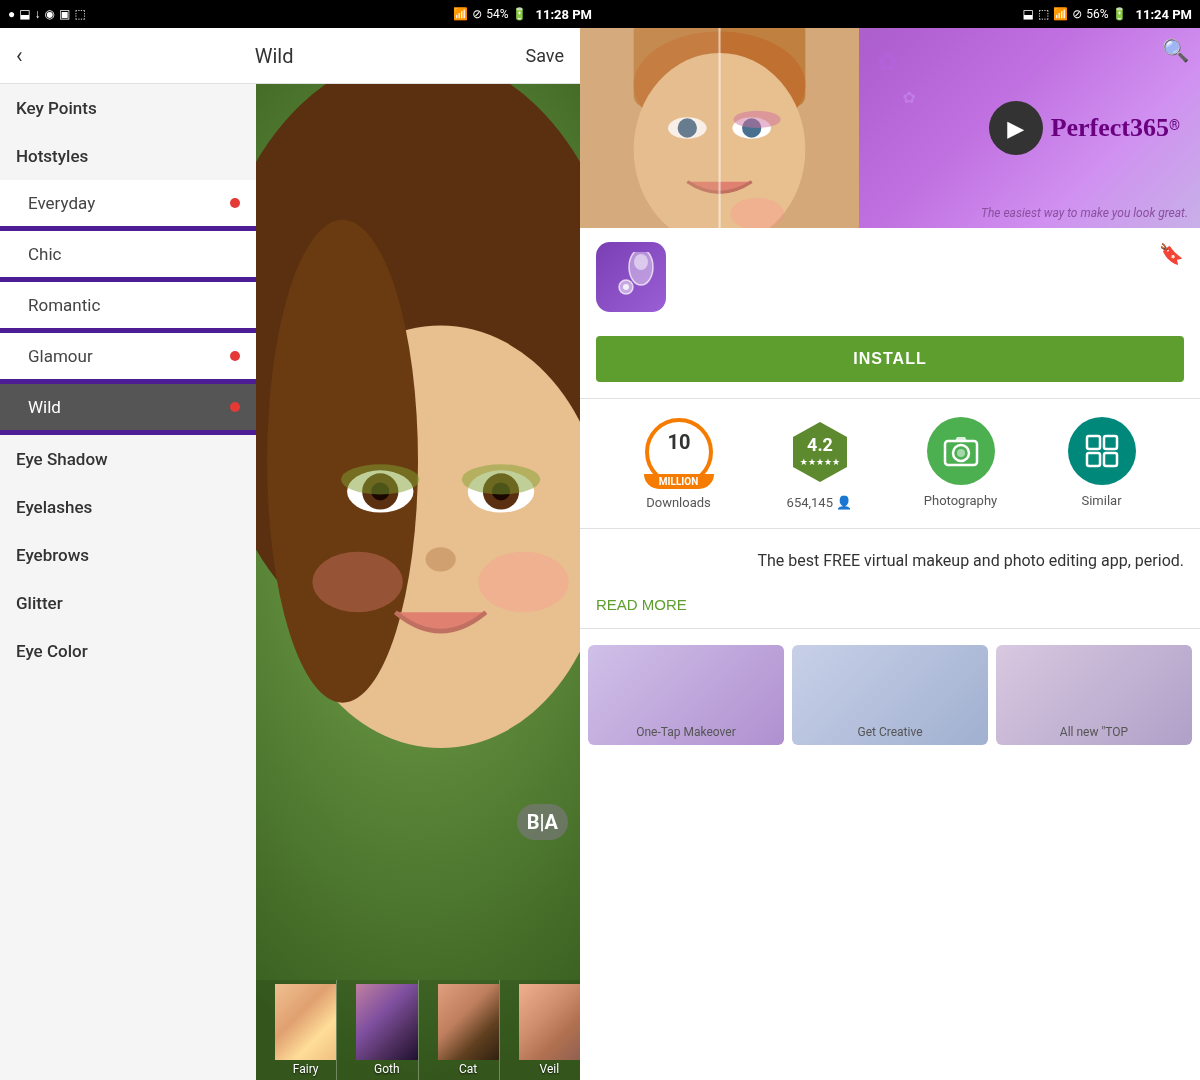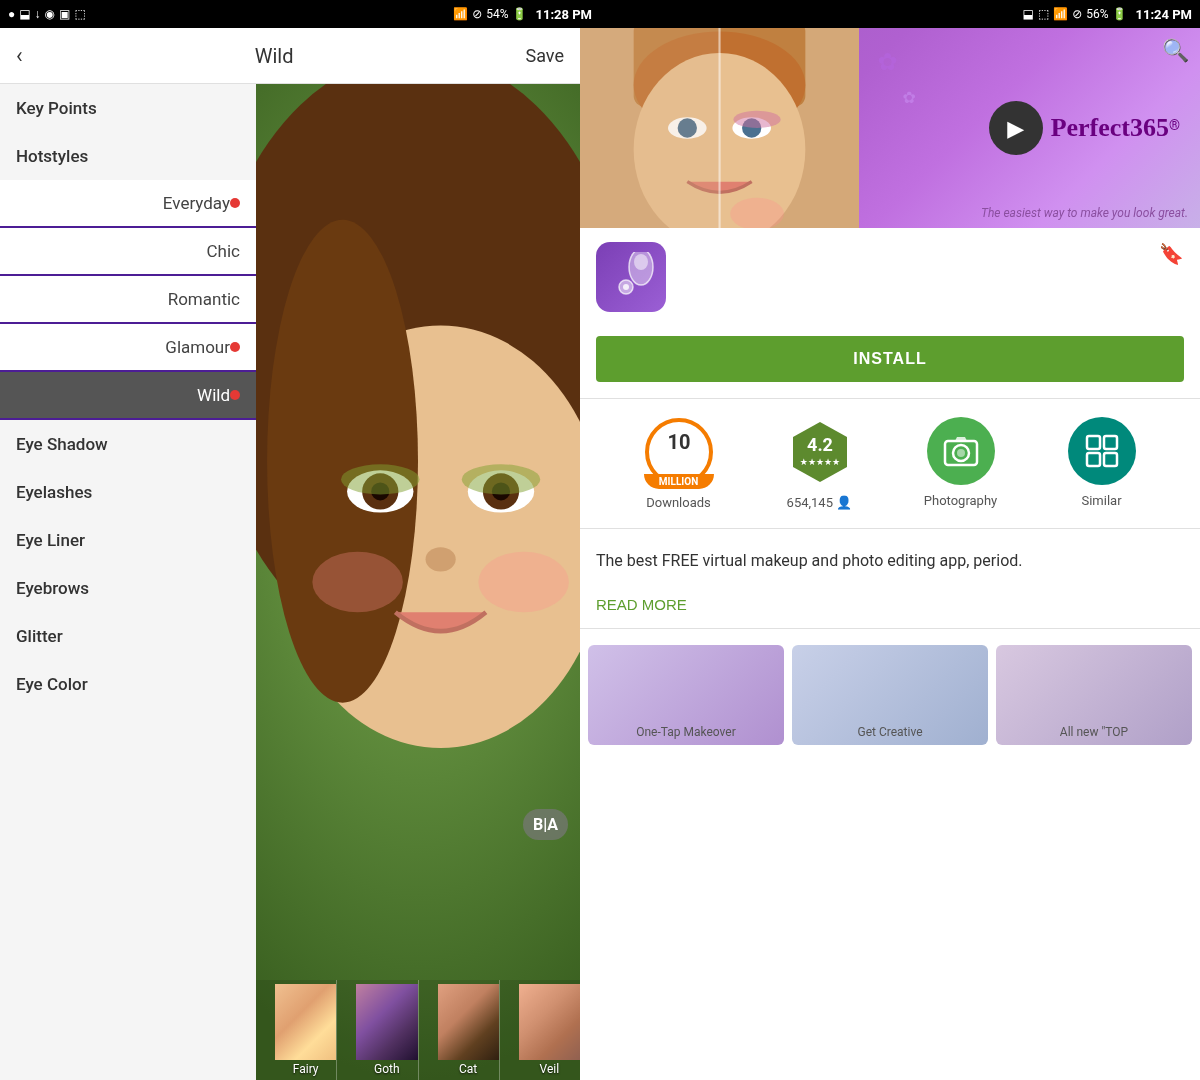--- a/index.html
+++ b/index.html
@@ -33,34 +33,34 @@
 
     .left-body { display: flex; flex: 1; overflow: hidden; }
 
     .sidebar {
       width: 256px; background: #f5f5f5; overflow-y: auto; flex-shrink: 0;
     }
     .sidebar-section-header {
       padding: 14px 16px; font-size: 17px; color: #333; font-weight: 500; background: #f5f5f5;
     }
     .sidebar-item {
-      padding: 13px 16px; font-size: 17px; color: #444; background: #fff; cursor: pointer; position: relative; display: flex; align-items: center; justify-content: flex-end; border-bottom: 2px solid #4c1d95;
+      padding: 13px 16px; font-size: 17px; color: #444; background: #fff; cursor: pointer; position: relative; display: flex; align-items: center; justify-content: space-between; border-bottom: 5px solid #4c1d95;
     }
     .sidebar-item.active { background: #555; color: #fff; }
     .sidebar-item .red-dot {
       width: 10px; height: 10px; background: #e53935; border-radius: 50%; display: inline-block;
     }
     .sidebar-item.indent { padding-left: 28px; }
 
     .photo-area {
       flex: 1; position: relative; overflow: hidden; background: #5a8a4a;
     }
     .ba-badge {
       position: absolute; bottom: 240px; right: 12px;
-      background: rgba(120,120,120,0.7); color: #fff; font-size: 16px; font-weight: bold;
+      background: rgba(120,120,120,0.7); color: #fff; font-size: 20px; font-weight: bold;
       padding: 6px 10px; border-radius: 20px;
     }
 
     .style-thumbnails {
       position: absolute; bottom: 0; left: 0; right: 0;
       display: flex; background: rgba(0,0,0,0.1); height: 100px;
     }
     .style-thumb {
       flex: 1; display: flex; flex-direction: column; align-items: center; justify-content: flex-end;
       padding-bottom: 4px; cursor: pointer; border-right: 1px solid rgba(255,255,255,0.3); padding-left: 19px;
@@ -131,21 +131,21 @@
     }
     .stat-item { flex: 1; display: flex; flex-direction: column; align-items: center; gap: 8px; }
     .stat-icon-circle {
       width: 68px; height: 68px; border-radius: 50%; display: flex; align-items: center; justify-content: center;
     }
     .stat-icon-circle.photography { background: #4CAF50; }
     .stat-icon-circle.similar { background: #00897B; }
     .stat-label { font-size: 13px; color: #555; text-align: center; }
 
     .app-description { padding: 14px 16px; flex-shrink: 0; }
-    .app-desc-text { font-size: 16px; color: #333; line-height: 1.5; text-align: left; }
+    .app-desc-text { font-size: 16px; color: #333; line-height: 1.5; text-align: right; }
 
     .read-more { padding: 8px 16px; flex-shrink: 0; }
     .read-more-btn { font-size: 15px; color: #5D9E2E; font-weight: 500; cursor: pointer; background: none; border: none; }
 
     .bottom-cards { display: flex; padding: 10px 8px; gap: 8px; overflow: hidden; flex-shrink: 0; }
     .bottom-card { flex: 1; height: 100px; border-radius: 6px; background: #e8e0f0; display: flex; align-items: flex-end; justify-content: center; padding-bottom: 6px; font-size: 12px; color: #555; }
   </style>
 </head>
 <body>
 
@@ -204,21 +204,20 @@
         <div class="sidebar-item indent">
           <span>Glamour</span>
           <span class="red-dot"></span>
         </div>
         <div class="sidebar-item indent active">
           <span>Wild</span>
           <span class="red-dot"></span>
         </div>
         <div class="sidebar-section-header">Eye Shadow</div>
         <div class="sidebar-section-header">Eyelashes</div>
-        <div class="sidebar-section-header">Eye Liner</div>
         <div class="sidebar-section-header">Eyebrows</div>
         <div class="sidebar-section-header">Glitter</div>
         <div class="sidebar-section-header">Eye Color</div>
       </div>
 
       <div class="photo-area">
         
         <svg width="100%" height="100%" viewBox="0 0 360 660" preserveAspectRatio="xMidYMid slice" xmlns="http://www.w3.org/2000/svg">
 
           <rect width="360" height="660" fill="#5a8040"></rect>

